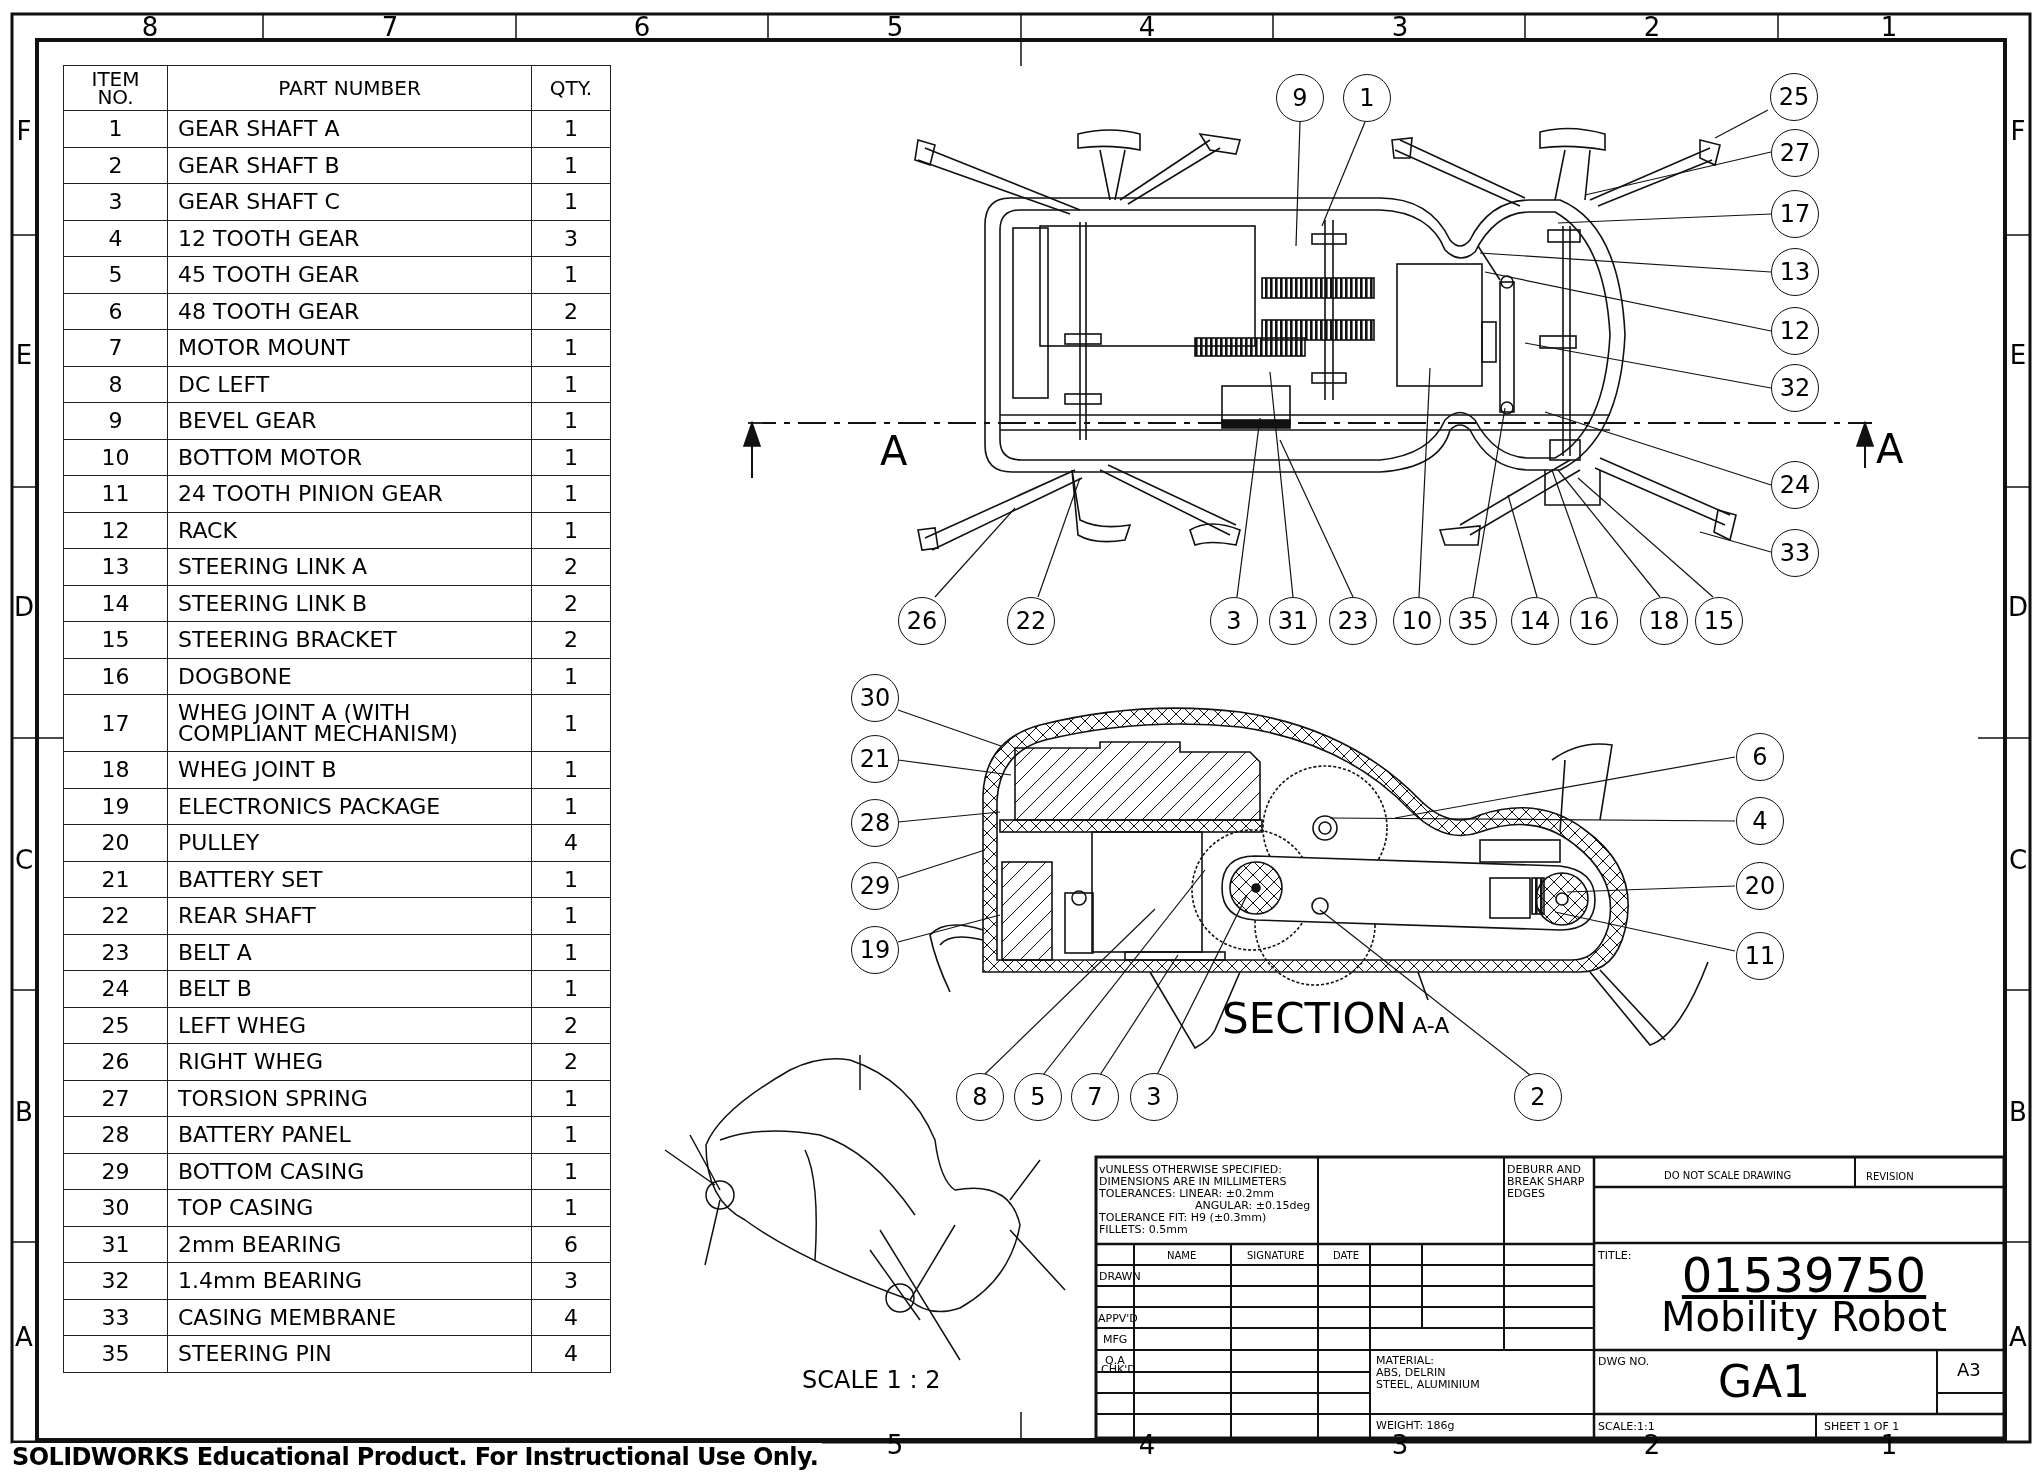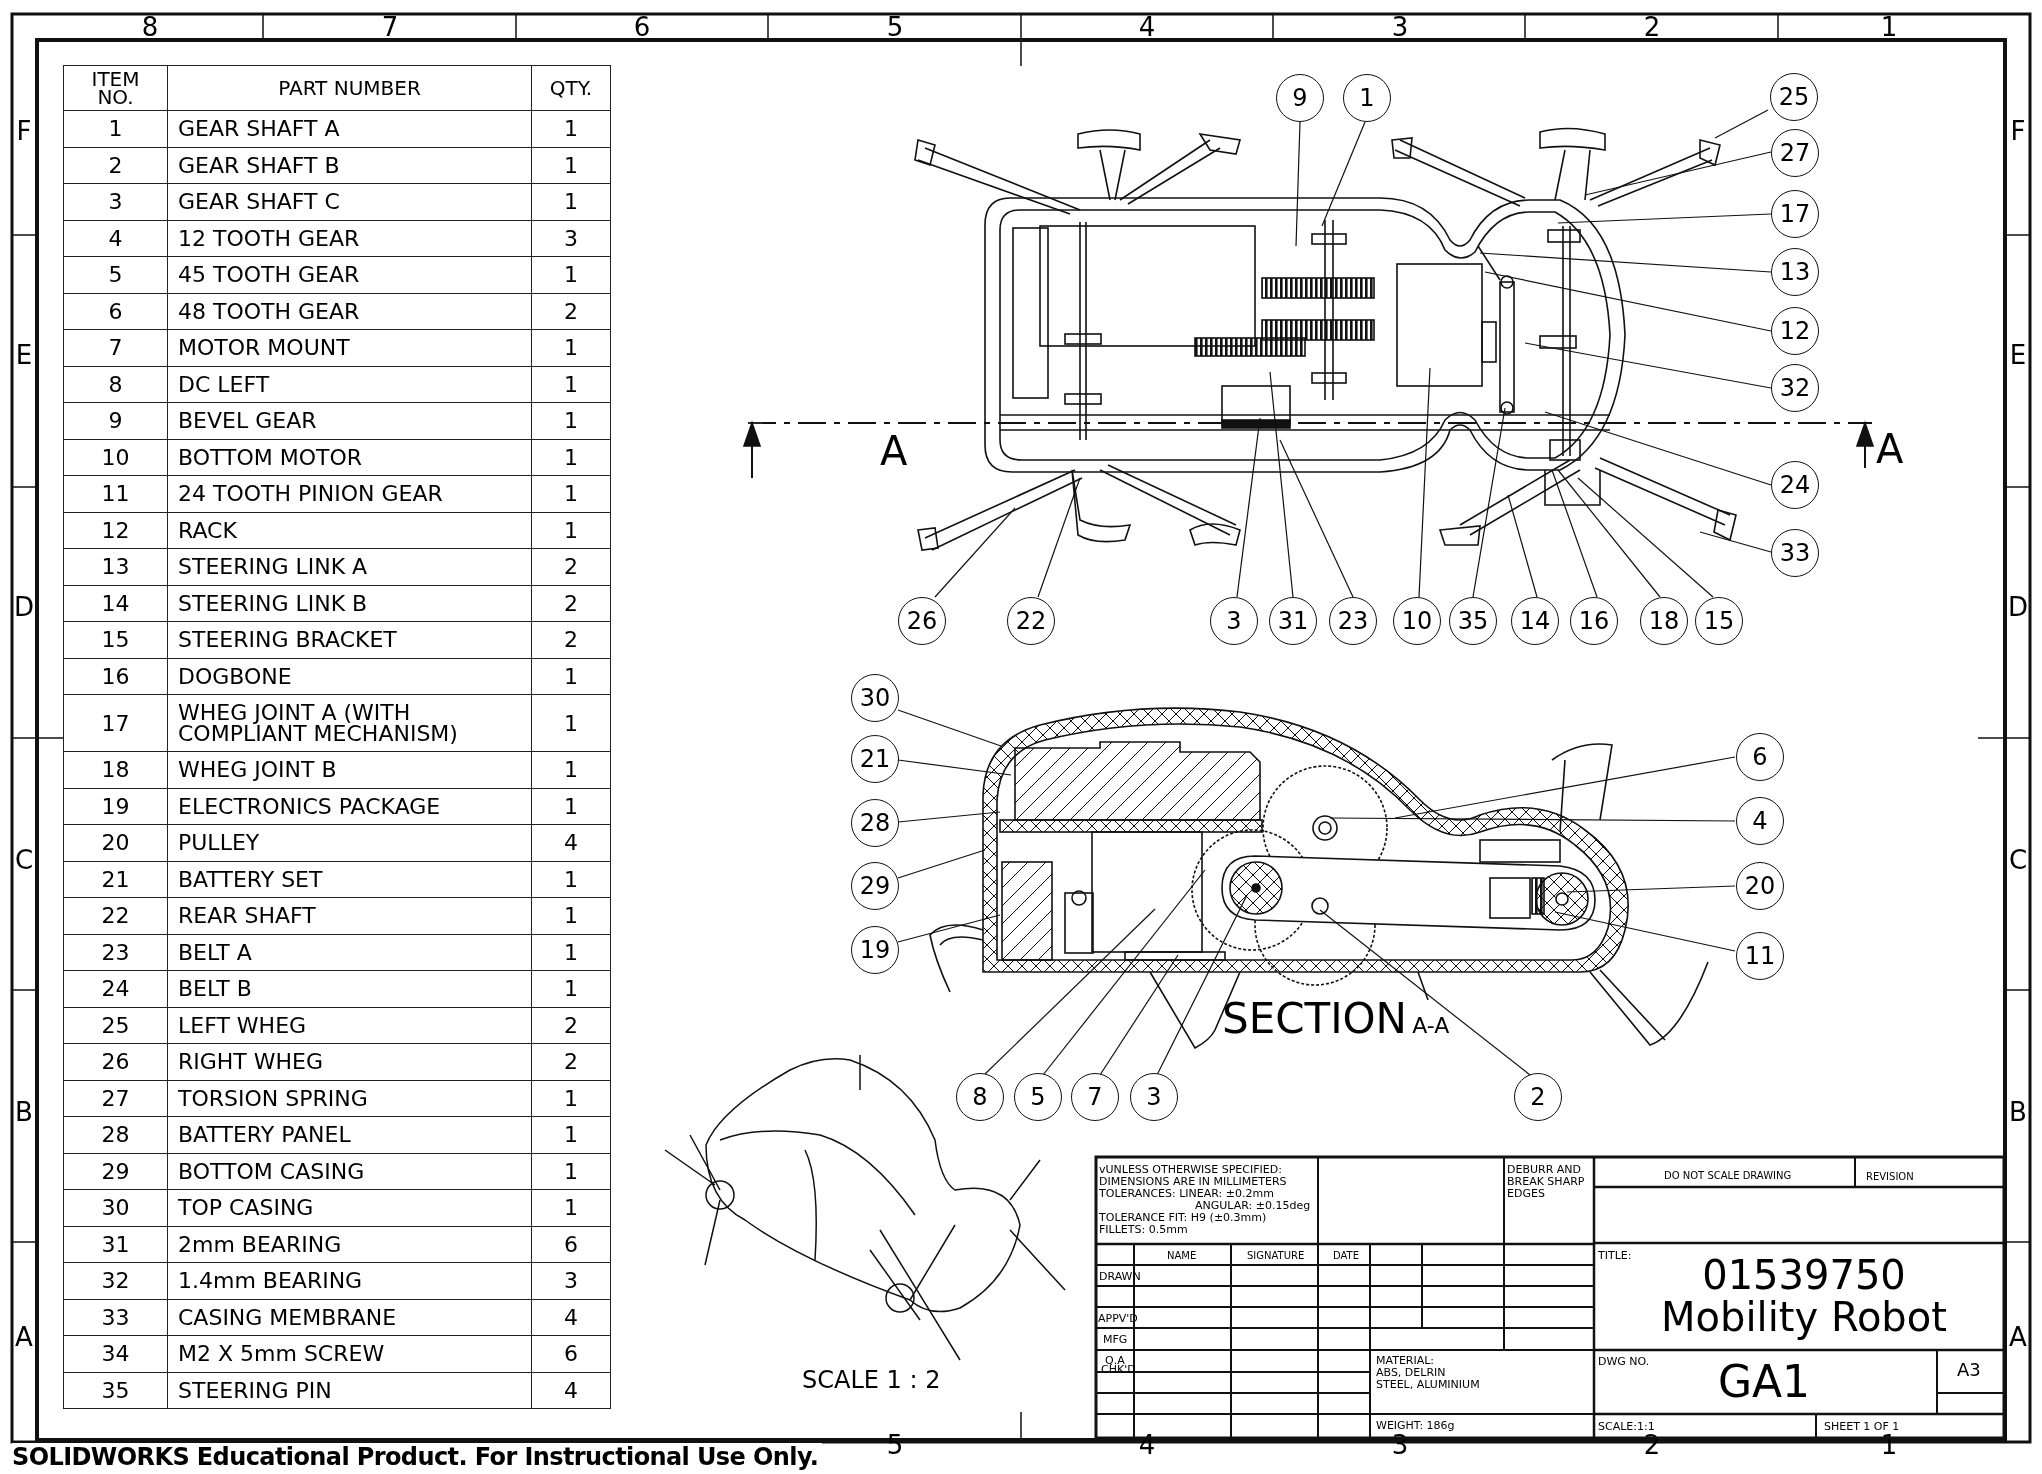--- a/index.html
+++ b/index.html
@@ -439,25 +439,20 @@
         <td class="no">32</td>
         <td class="pn">1.4mm BEARING</td>
         <td class="q">3</td>
       </tr>
       <tr>
         <td class="no">33</td>
         <td class="pn">CASING MEMBRANE</td>
         <td class="q">4</td>
       </tr>
       <tr>
-        <td class="no">34</td>
-        <td class="pn">M2 X 5mm SCREW</td>
-        <td class="q">6</td>
-      </tr>
-      <tr>
         <td class="no">35</td>
         <td class="pn">STEERING PIN</td>
         <td class="q">4</td>
       </tr>
     </tbody>
 </table>
 
 <div class="abs t" style="left:880px;top:428px;font-size:40px;">A</div>
 <div class="abs t" style="left:1876px;top:426px;font-size:40px;">A</div>
 
@@ -576,21 +571,21 @@
 
   <div class="tb" style="left:1376px;top:1355px;">
     <div>MATERIAL:</div>
     <div>ABS, DELRIN</div>
     <div>STEEL, ALUMINIUM</div>
   </div>
   <div class="tb" style="left:1376px;top:1420px;">WEIGHT: 186g</div>
 
   <div class="tb" style="left:1598px;top:1250px;">TITLE:</div>
   <div class="abs t" style="left:1594px;top:1254px;width:420px;text-align:center;line-height:42px;">
-    <div style="font-size:40px;">01539750</div>
+    <div style="font-size:48px;text-decoration:underline;">01539750</div>
     <div style="font-size:40px;">Mobility Robot</div>
   </div>
   <div class="tb" style="left:1598px;top:1356px;">DWG NO.</div>
   <div class="abs t" style="left:1594px;top:1356px;width:340px;text-align:center;font-size:44px;">GA1</div>
   <div class="abs t" style="left:1957px;top:1359px;font-size:18px;">A3</div>
   <div class="tb" style="left:1598px;top:1421px;">SCALE:1:1</div>
   <div class="tb" style="left:1824px;top:1421px;">SHEET 1 OF 1</div>
 </div>
 
 <div class="watermark">SOLIDWORKS Educational Product. For Instructional Use Only.</div>

